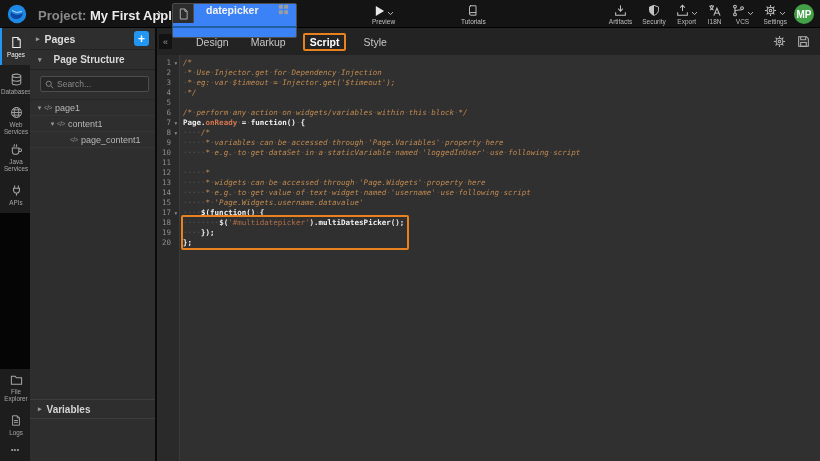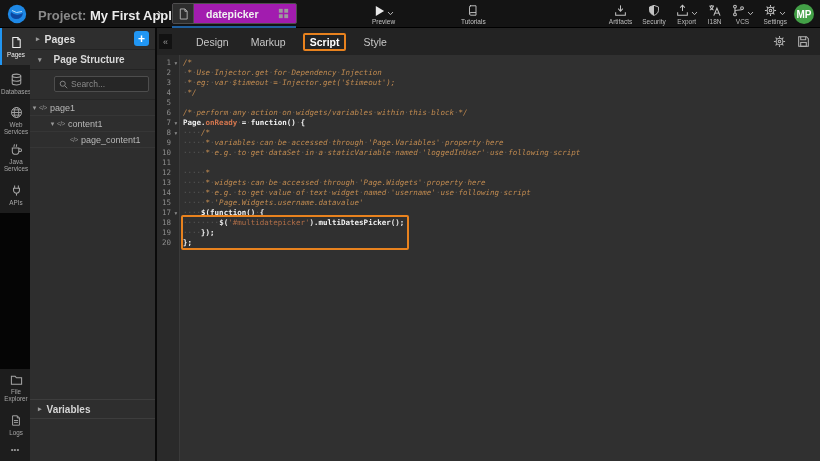--- a/index.html
+++ b/index.html
@@ -6,22 +6,22 @@
   html,body { width:820px; height:461px; overflow:hidden; background:#121212;
               font-family:"Liberation Sans", sans-serif; }
 
   
   .topbar { position:relative; height:28px; background:#141414; border-bottom:1px solid #000; }
   .logo { position:absolute; left:7px; top:4px; width:20px; height:20px; }
   .project { position:absolute; left:38px; top:8px; font-size:13px;font-weight:bold; }
   .project .plabel { color:#8a8a8a; }
   .project .pname { color:#ececec; }
   .crumb-chev { position:absolute; left:157px; top:5px; color:#c9c9c9; font-size:13px; }
-  .page-tab { position:absolute; left:172px; top:3px; height:21px; display:flex; align-items:center;
-              background:#a21caf; border:1px solid #4e4e4e; border-radius:2px; }
+  .page-tab { position:absolute; left:172px; top:3px; height:35px; display:flex; align-items:flex-start;
+              background:#3b82f6; border:1px solid #4e4e4e; border-radius:2px; }
   .page-tab .ficon { width:21px; height:19px; background:#2d2d2d; border-right:1px solid #4e4e4e;
                      display:flex; align-items:center; justify-content:center; color:#b5b5b5; }
   .page-tab .pt-name { padding:0 12px; font-size:10.5px; font-weight:bold; color:#f2f2f2; min-width:66px; }
   .page-tab .gicon { padding:0 7px; color:#9d9d9d; display:flex; }
   .page-tab-underline { position:absolute; left:172px; top:26px; width:124px; height:2px; background:#1f5f9e; }
   .tb-group { position:absolute; top:3px; display:flex; flex-direction:column; align-items:center; gap:1px;
               color:#c4c4c4; font-size:6.5px; }
   .tb-group .icorow { display:flex; align-items:flex-end; gap:2px; height:14px; }
   .top-actions { position:absolute; right:33px; top:3px; display:flex; gap:10px; }
   .action { display:flex; flex-direction:column; align-items:center; gap:1px; color:#bdbdbd; font-size:6.5px; }
@@ -47,21 +47,21 @@
   
   .panel { width:127px; background:#2e2e2e; border-right:2px solid #0a0a0a;
            display:flex; flex-direction:column; color:#c2c2c2; }
   .panel-header { height:22px; display:flex; align-items:center; gap:5px; padding:0 6px;
                   border-bottom:1px solid #232323; font-size:10.5px; font-weight:bold; color:#dedede; }
   .caret { color:#9a9a9a; font-size:7px; }
   .add-btn { margin-left:auto; width:15px; height:15px; background:#2196f3; color:#fff; border-radius:3px;
              display:flex; align-items:center; justify-content:center; font-size:12px; font-weight:bold; }
   .struct-header { height:20px; display:flex; align-items:center; gap:12px; padding:0 8px;
                    border-bottom:1px solid #232323; font-size:10px; font-weight:bold; color:#d8d8d8; }
-  .search-wrap { padding:6px 6px 7px 24px; border-bottom:1px solid #262626; }
+  .search-wrap { padding:6px 6px 7px 10px; border-bottom:1px solid #262626; }
   .search-box { height:16px; background:#262626; border:1px solid #4d4d4d; border-radius:2px;
                 display:flex; align-items:center; padding:0 4px; gap:3px; color:#8d8d8d; }
   .search-box input { flex:1; min-width:0; background:transparent; border:none; outline:none;
                       font-size:8.5px; color:#bbb; font-family:"Liberation Sans",sans-serif; }
   .search-box input::placeholder { color:#8a8a8a; }
   .tree-row { height:16px; display:flex; align-items:center; font-size:9px; color:#b8b8b8;
               border-bottom:1px solid #363636; }
   .tree-row .caret { width:9px; text-align:center; }
   .code-tag { font-size:6.5px; color:#8f8f8f; margin-right:3px; letter-spacing:-0.5px; }
   .panel-spacer { flex:1; }
@@ -311,21 +311,21 @@
     </div>
     <div class="search-wrap">
       <div class="search-box">
         <svg class="ic" width="9" height="9" viewBox="0 0 12 12" fill="none" stroke="currentColor" stroke-width="1.2">
           <circle cx="5" cy="5" r="3.4"></circle>
             <path d="M7.6 7.6 L11 11"></path>
         </svg>
         <input type="text" placeholder="Search..." style="">
       </div>
     </div>
-    <div class="tree-row" style="">
+    <div class="tree-row" style="padding-left:5px">
       <span class="caret">▾</span>
       <span class="code-tag">&lt;/&gt;</span>
       <span>page1</span>
     </div>
     <div class="tree-row" style="padding-left:18px">
       <span class="caret">▾</span>
       <span class="code-tag">&lt;/&gt;</span>
       <span>content1</span>
     </div>
     <div class="tree-row" style="padding-left:40px">

